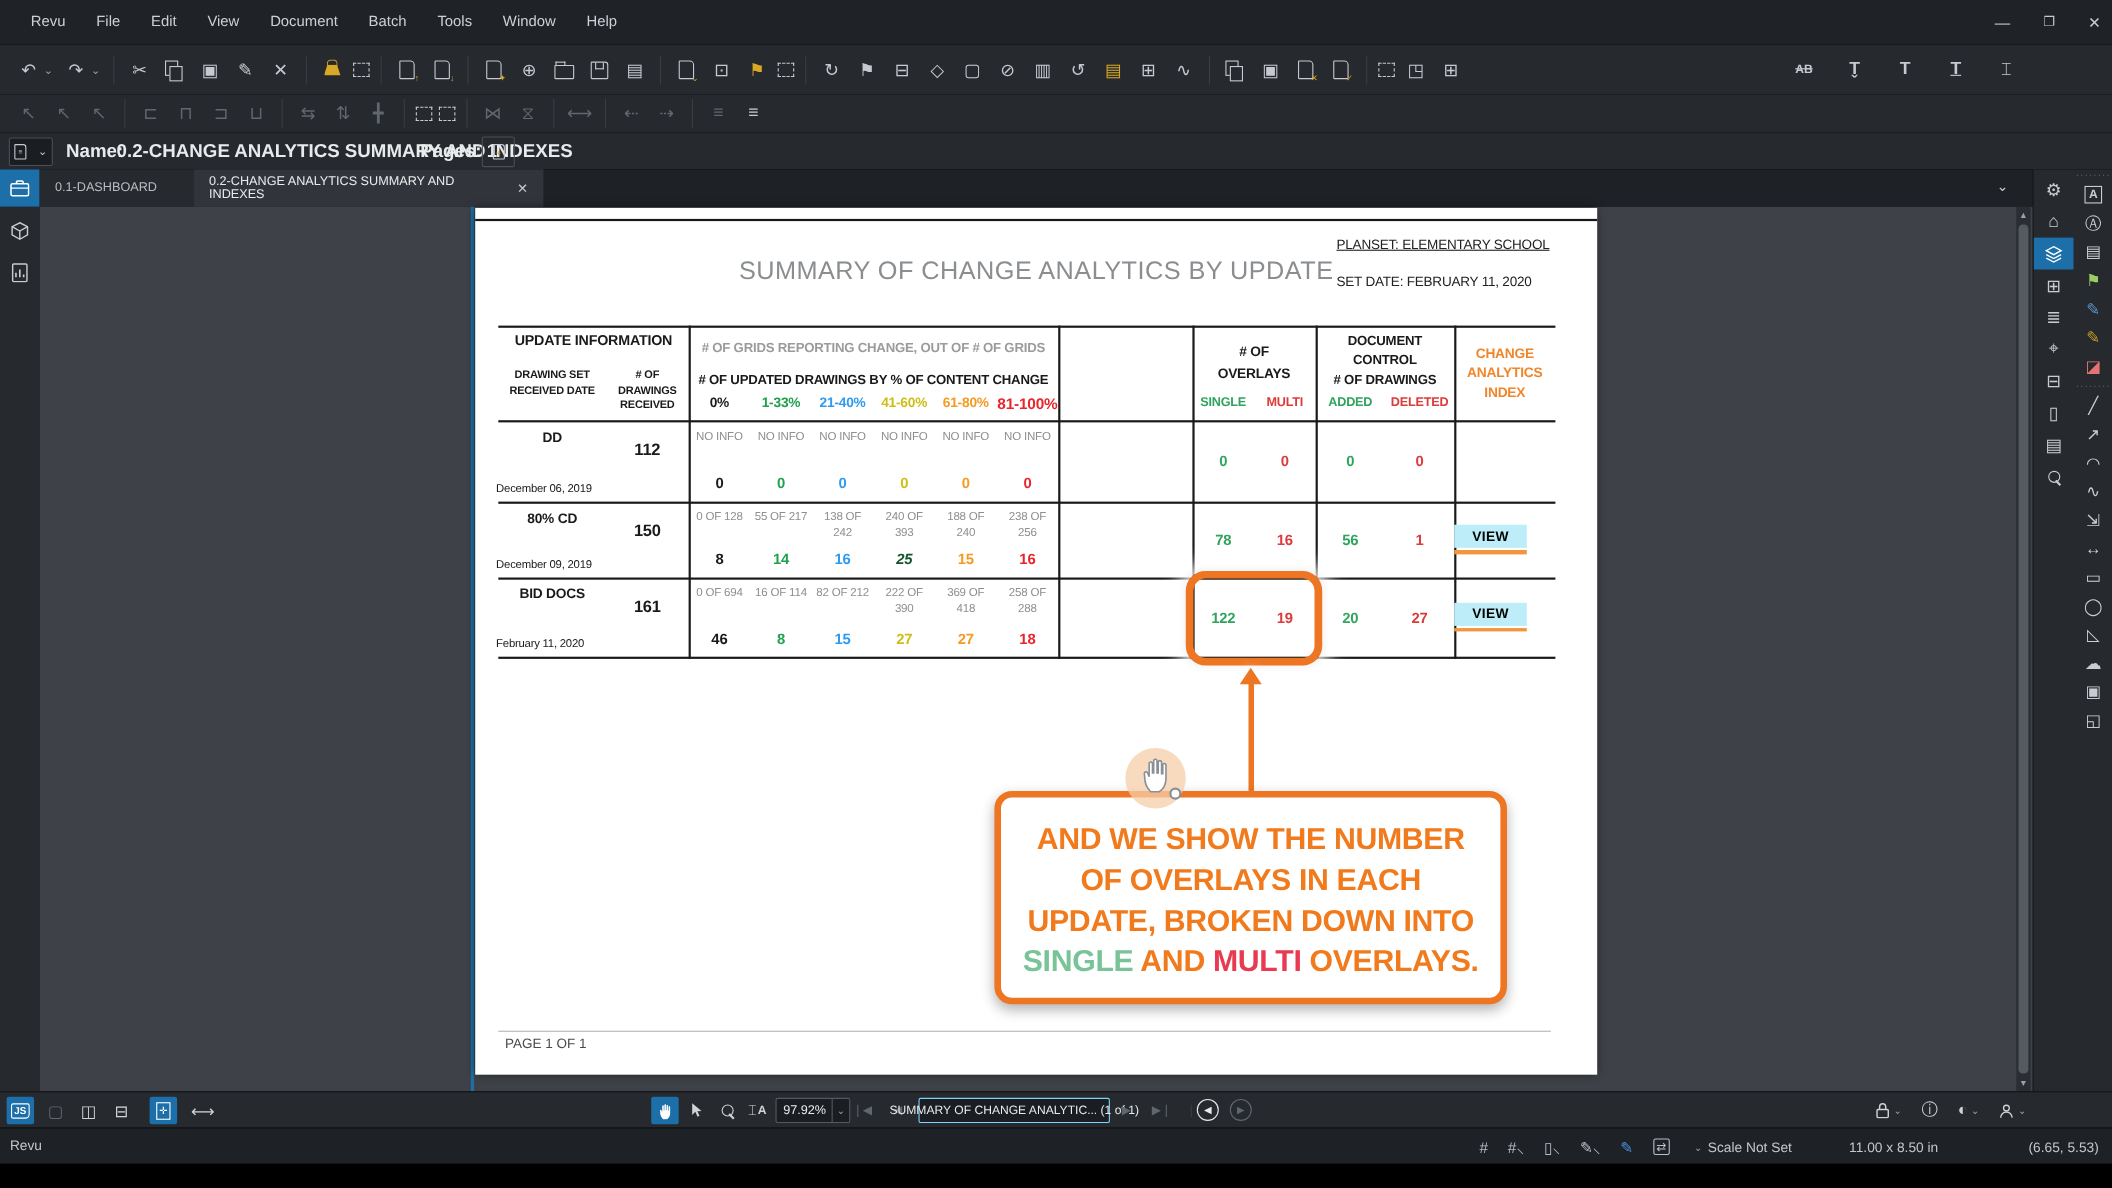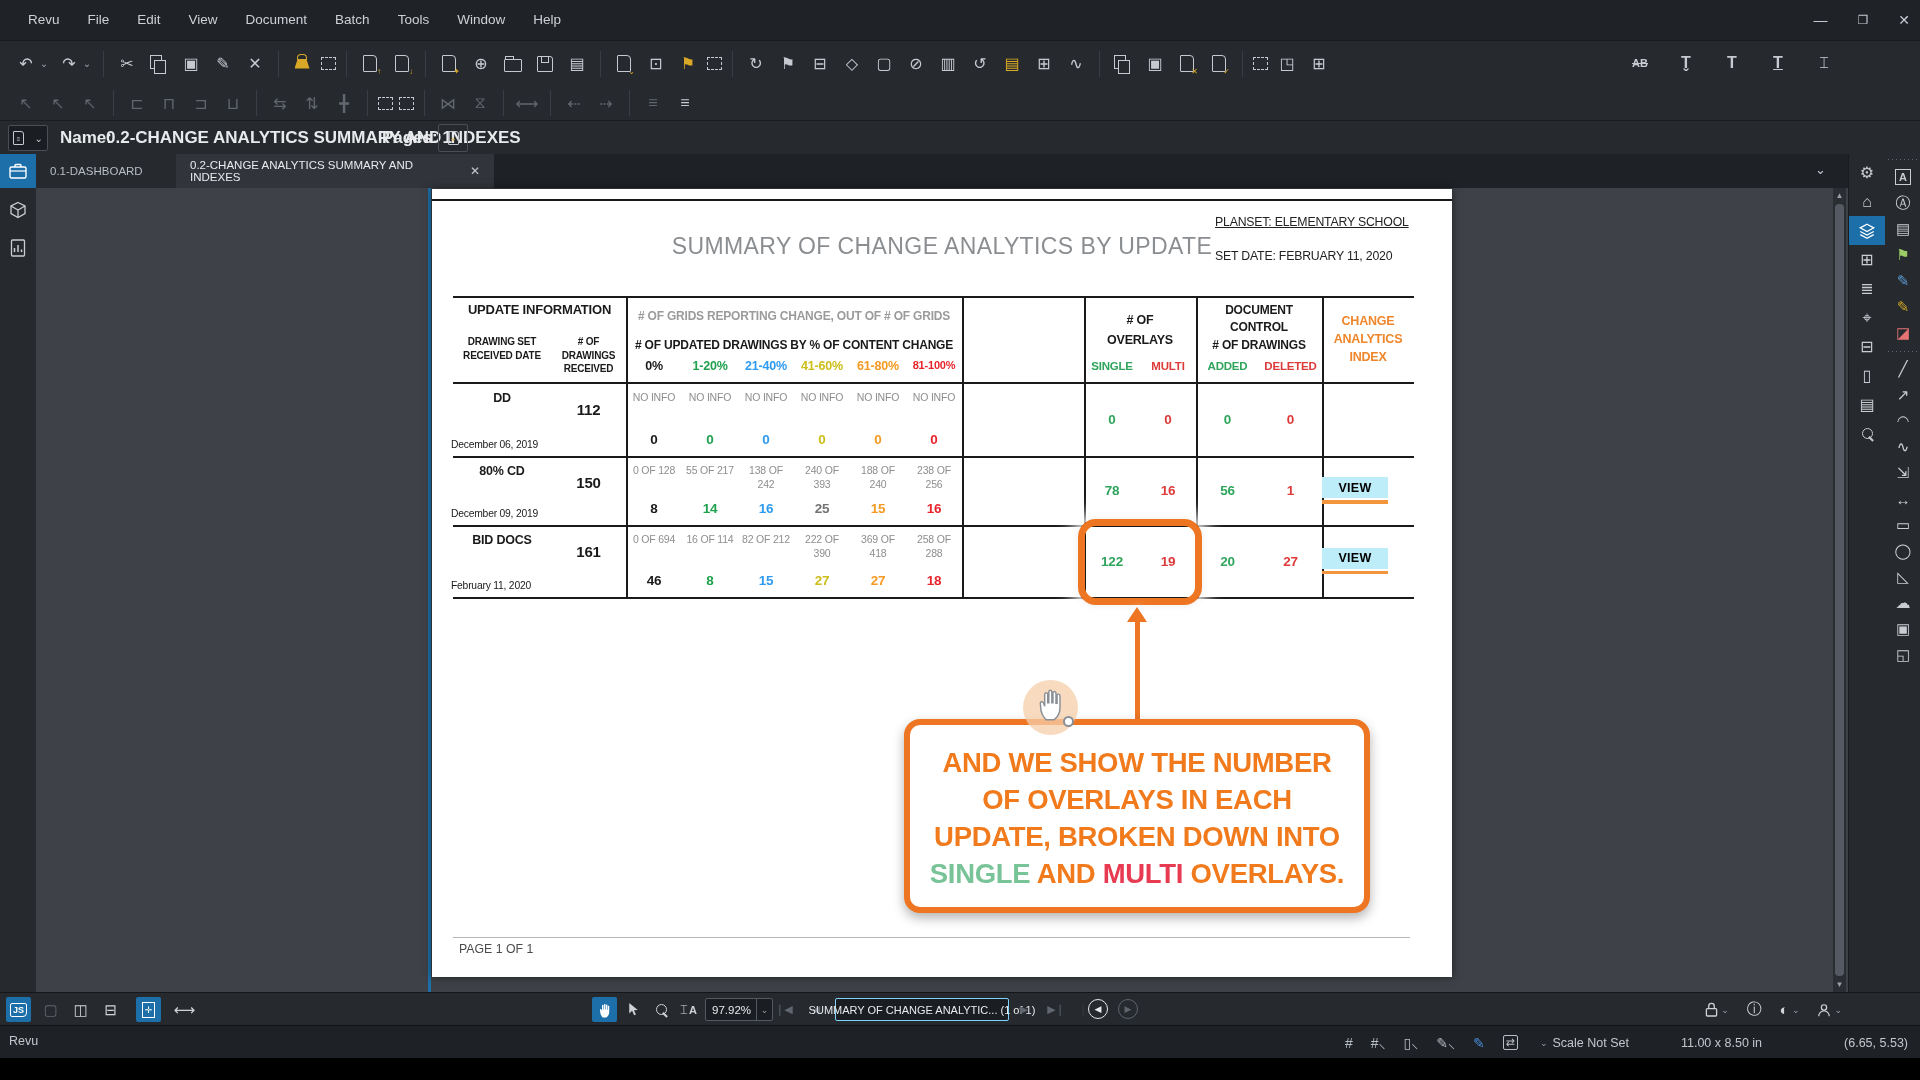--- a/index.html
+++ b/index.html
@@ -316,25 +316,25 @@
 
       <div class="th" style="left:0; top:6px; width:173px; font-size:13px;">UPDATE INFORMATION</div>
       <div class="th pre" style="left:0; top:39px; width:98px; font-size:10px; line-height:1.35;">DRAWING SET
 RECEIVED DATE</div>
       <div class="th pre" style="left:98px; top:39px; width:75px; font-size:10px; line-height:1.35;"># OF DRAWINGS
 RECEIVED</div>
       <div class="th gray" style="left:173px; top:13px; width:336px; font-size:12px;"># OF GRIDS REPORTING CHANGE, OUT OF # OF GRIDS</div>
       <div class="th" style="left:173px; top:42px; width:336px; font-size:12px;"># OF UPDATED DRAWINGS BY % OF CONTENT CHANGE</div>
       <div id="pct-headers">
           <div class="th" style="left: 173px; top: 63px; width: 56px; font-size: 12.5px; color: rgb(26, 26, 26);">0%</div>
-          <div class="th" style="left: 229px; top: 63px; width: 56px; font-size: 12.5px; color: rgb(31, 161, 77);">1-20%</div>
+          <div class="th" style="left: 229px; top: 63px; width: 56px; font-size: 12.5px; color: rgb(31, 161, 77);">1-33%</div>
           <div class="th" style="left: 285px; top: 63px; width: 56px; font-size: 12.5px; color: rgb(46, 155, 240);">21-40%</div>
           <div class="th" style="left: 341px; top: 63px; width: 56px; font-size: 12.5px; color: rgb(205, 190, 25);">41-60%</div>
           <div class="th" style="left: 397px; top: 63px; width: 56px; font-size: 12.5px; color: rgb(245, 154, 35);">61-80%</div>
-          <div class="th" style="left: 453px; top: 63px; width: 56px; font-size: 11px; color: rgb(232, 37, 43);">81-100%</div>
+          <div class="th" style="left: 453px; top: 63px; width: 56px; font-size: 14px; color: rgb(232, 37, 43);">81-100%</div>
         </div>
       <div class="th pre" style="left:631px; top:14px; width:112px; font-size:12.5px; line-height:1.6;"># OF
 OVERLAYS</div>
       <div class="th" style="left:631px; top:64px; width:56px; font-size:11.5px; color:#2FA45C;">SINGLE</div>
       <div class="th" style="left:687px; top:64px; width:56px; font-size:11.5px; color:#DD3A3A;">MULTI</div>
       <div class="th pre" style="left:743px; top:6px; width:126px; font-size:12px; line-height:1.45;">DOCUMENT
 CONTROL
 # OF DRAWINGS</div>
       <div class="th" style="left:743px; top:64px; width:63px; font-size:11.5px; color:#2FA45C;">ADDED</div>
       <div class="th" style="left:806px; top:64px; width:63px; font-size:11.5px; color:#DD3A3A;">DELETED</div>
@@ -392,21 +392,21 @@
           <div class="gcell">
             <div class="gtxt">55 OF 217</div>
             <div class="gval" style="color: rgb(31, 161, 77);">14</div>
           </div>
           <div class="gcell">
             <div class="gtxt">138 OF 242</div>
             <div class="gval" style="color: rgb(46, 155, 240);">16</div>
           </div>
           <div class="gcell">
             <div class="gtxt">240 OF 393</div>
-            <div class="gval" style="color: #737373;">25</div>
+            <div class="gval" style="color: #14532d; font-style: italic;">25</div>
           </div>
           <div class="gcell">
             <div class="gtxt">188 OF 240</div>
             <div class="gval" style="color: rgb(245, 154, 35);">15</div>
           </div>
           <div class="gcell">
             <div class="gtxt">238 OF 256</div>
             <div class="gval" style="color: rgb(232, 37, 43);">16</div>
           </div>
           <div></div>

